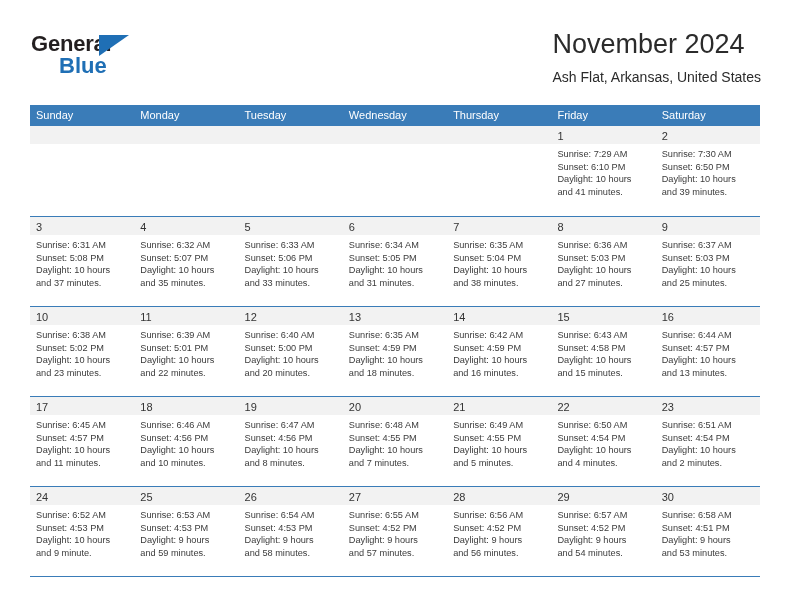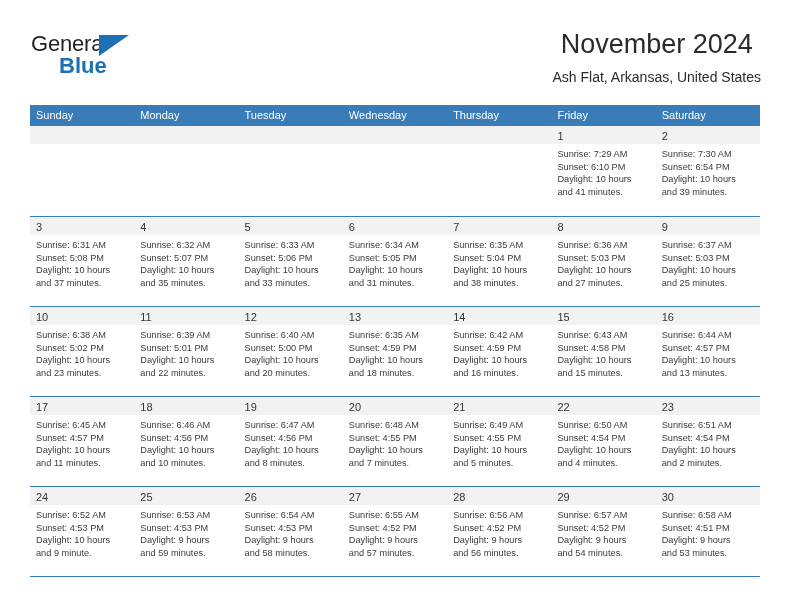--- a/index.html
+++ b/index.html
@@ -34,21 +34,21 @@
     left: 0;
     top: 4px;
     width: 180px;
     height: 52px;
   }
   .logo-general {
     position: absolute;
     left: 0;
     top: 0;
     font-size: 22px;
-    font-weight: 400;
+    font-weight: 700;
     color: #231f20;
     letter-spacing: -0.2px;
     line-height: 24px;
   }
   .logo-tri {
     position: absolute;
     left: 68px;
     top: 3px;
     width: 0;
     height: 0;
@@ -62,21 +62,21 @@
     font-size: 22px;
     font-weight: 700;
     color: #1f6fb5;
     line-height: 24px;
   }
 
   .title-block {
     position: absolute;
     right: 0;
     top: 0;
-    text-align: center;
+    text-align: left;
   }
   .cal-title {
     font-size: 27px;
     font-weight: 400;
     color: #2b2b2b;
     line-height: 32px;
     white-space: nowrap;
   }
   .cal-subtitle {
     margin-top: 9px;
@@ -209,21 +209,21 @@
               <div>Sunrise: 7:29 AM</div>
               <div>Sunset: 6:10 PM</div>
               <div>Daylight: 10 hours</div>
               <div>and 41 minutes.</div>
             </div>
           </div>
           <div class="day-cell">
             <div class="daynum-band"><span class="daynum">2</span></div>
             <div class="day-info">
               <div>Sunrise: 7:30 AM</div>
-              <div>Sunset: 6:54 PM</div>
+              <div>Sunset: 6:50 PM</div>
               <div>Daylight: 10 hours</div>
               <div>and 39 minutes.</div>
             </div>
           </div>
         </div>
         <div class="week-row">
           <div class="day-cell">
             <div class="daynum-band"><span class="daynum">3</span></div>
             <div class="day-info">
               <div>Sunrise: 6:31 AM</div>

